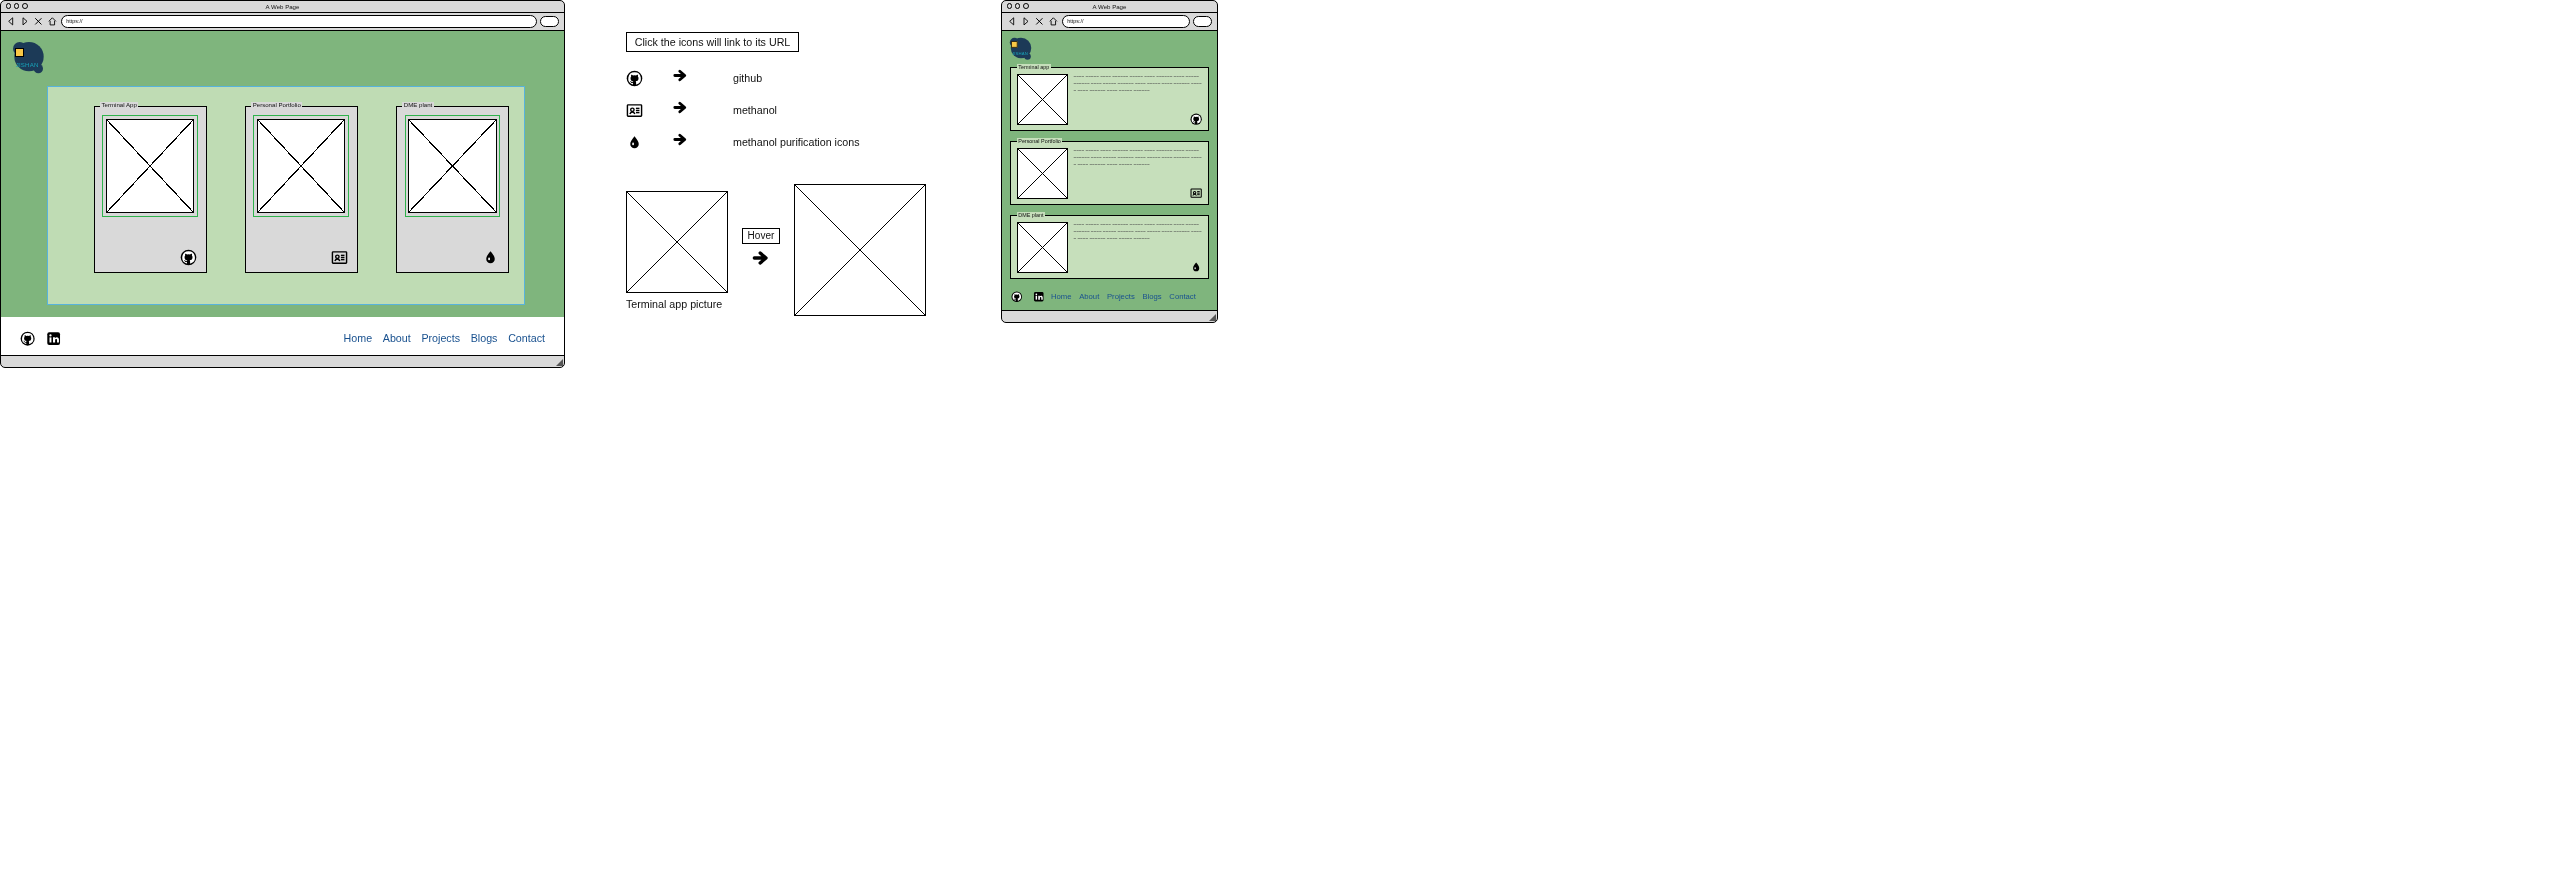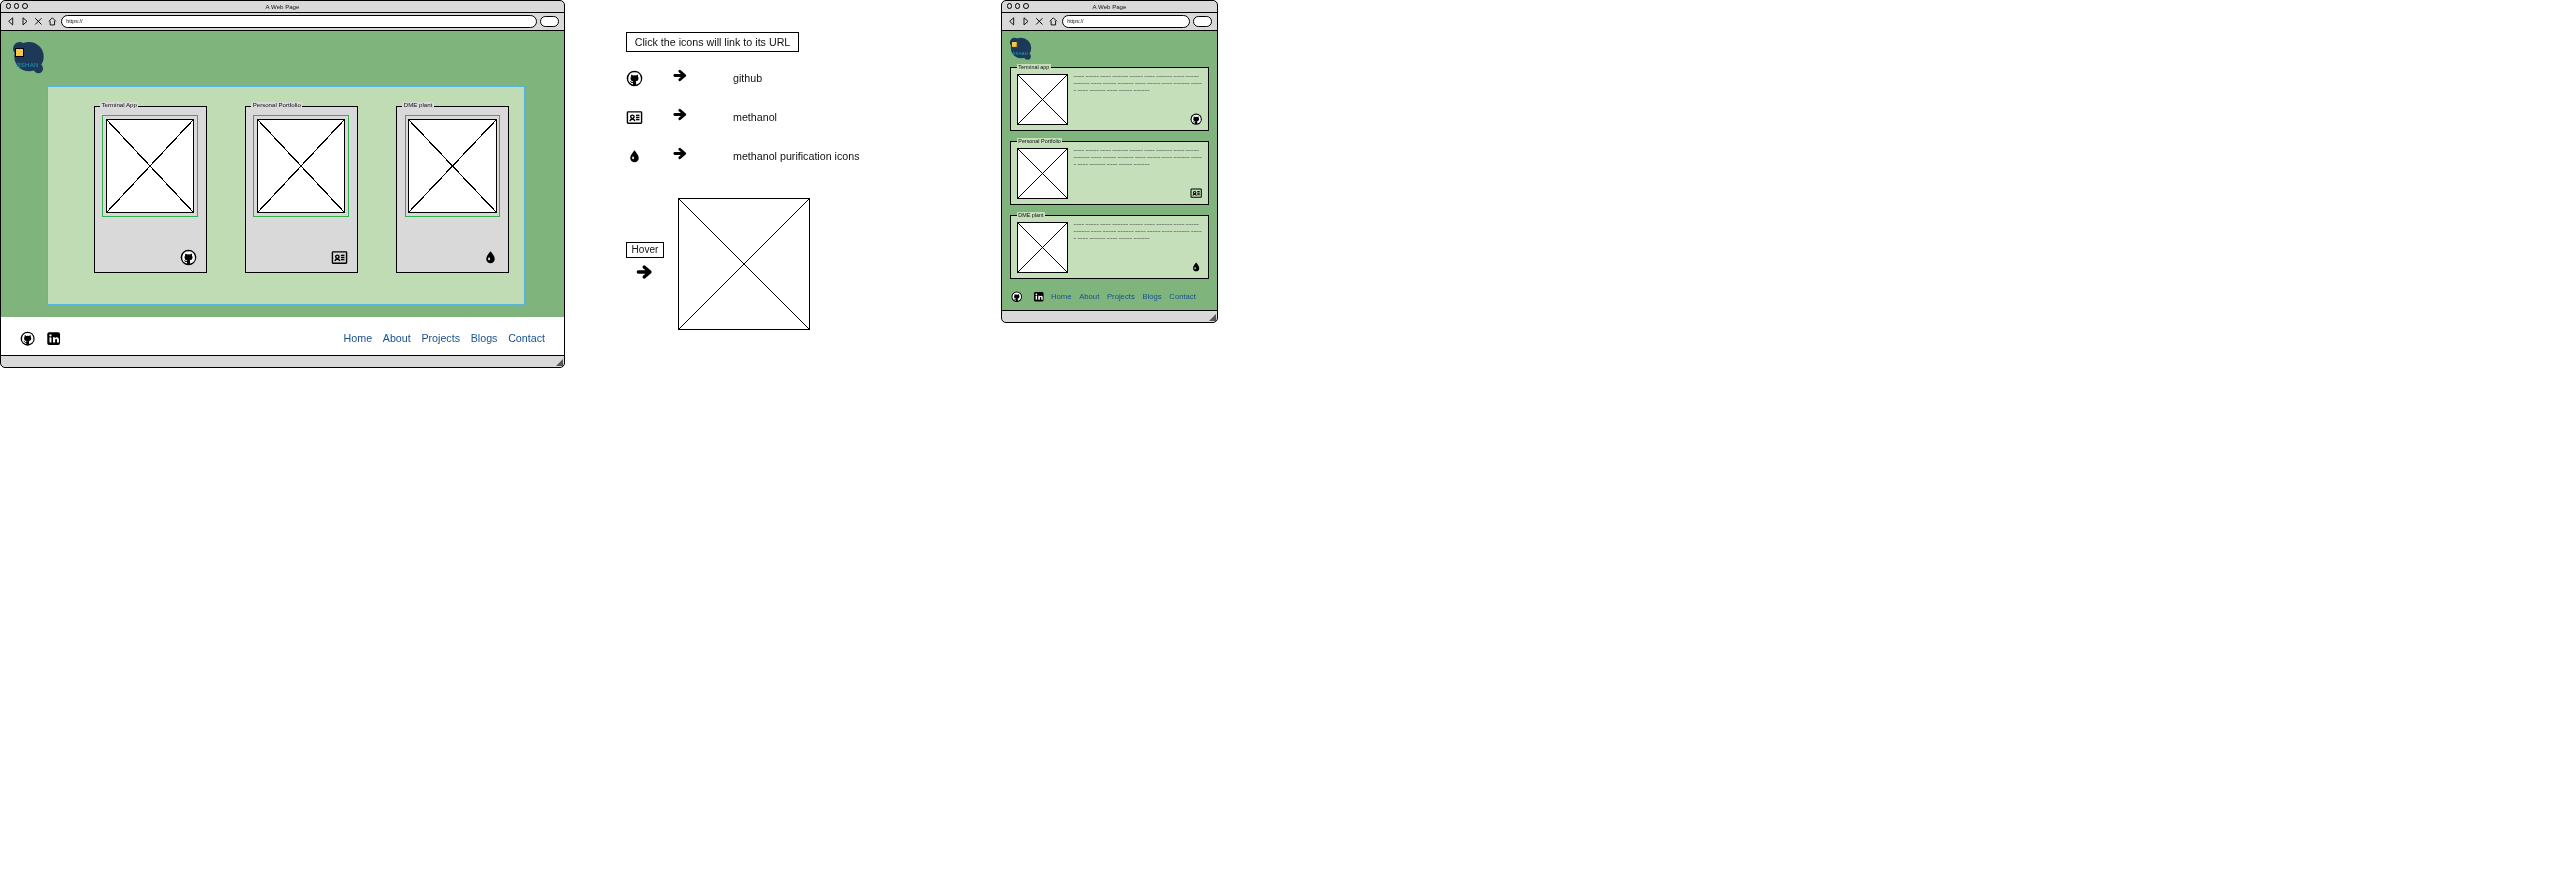--- a/index.html
+++ b/index.html
@@ -44,21 +44,21 @@
   .social-icons { display:flex; gap:10.7px; }
   .social-icons .ico { width:15.3px; height:15.3px; }
   .footer-links { display:flex; gap:10.7px; }
   .footer-links a { color:#19518f; font-size:10.7px; cursor:pointer; }
   .footer-links.small a { font-size:7.7px; }
   .footer-links.small { gap:7.7px; }
 
   
   .spec { width:314px; padding-top:32px; font-size:10.7px; }
   .note-box { border:1.5px solid #000; display:inline-block; padding:3.1px 7.7px; margin-bottom:15.3px; }
-  .map-table { display:grid; grid-template-columns:46px 61px auto; row-gap:17px; align-items:center; margin-bottom:31px; }
+  .map-table { display:grid; grid-template-columns:46px 61px auto; row-gap:10px; align-items:center; margin-bottom:31px; }
   .map-table .ico { width:17px; height:17px; }
   .arrow-big { font-size:17px; font-weight:700; }
   .hover-demo { display:flex; align-items:center; gap:14px; }
   .ph-sm { width:100px; height:100px; }
   .ph-lg { width:130px; height:130px; }
   .hover-btn { border:1.5px solid #000; padding:1.5px 4.6px; font-size:10px; display:inline-block; }
   .caption { font-size:10.7px; margin-top:4.6px; }
 
   
   .mob-green { background:#7fb57d; padding:4.6px 4.6px 4.6px 4.6px; flex:1; display:flex; flex-direction:column; }
@@ -266,20 +266,24 @@
             <use href="#ico-droplet"></use>
           </svg>
         </span>
       <span class="arrow-big"><svg width="17" height="17" viewBox="0 0 24 24">
             <use href="#ico-boldarrow"></use>
           </svg></span>
       <span>methanol purification icons</span>
     </div>
 
     <div class="hover-demo">
+      <div>
+        <div class="img-ph ph-sm"></div>
+        <div class="caption">Terminal app  picture</div>
+      </div>
       <div style="display:flex;flex-direction:column;align-items:center;gap:4.6px;">
         <span class="hover-btn">Hover</span>
         <span class="arrow-big"><svg width="20" height="20" viewBox="0 0 24 24">
               <use href="#ico-boldarrow"></use>
             </svg></span>
       </div>
       <div class="img-ph ph-lg"></div>
     </div>
   </div>
 

